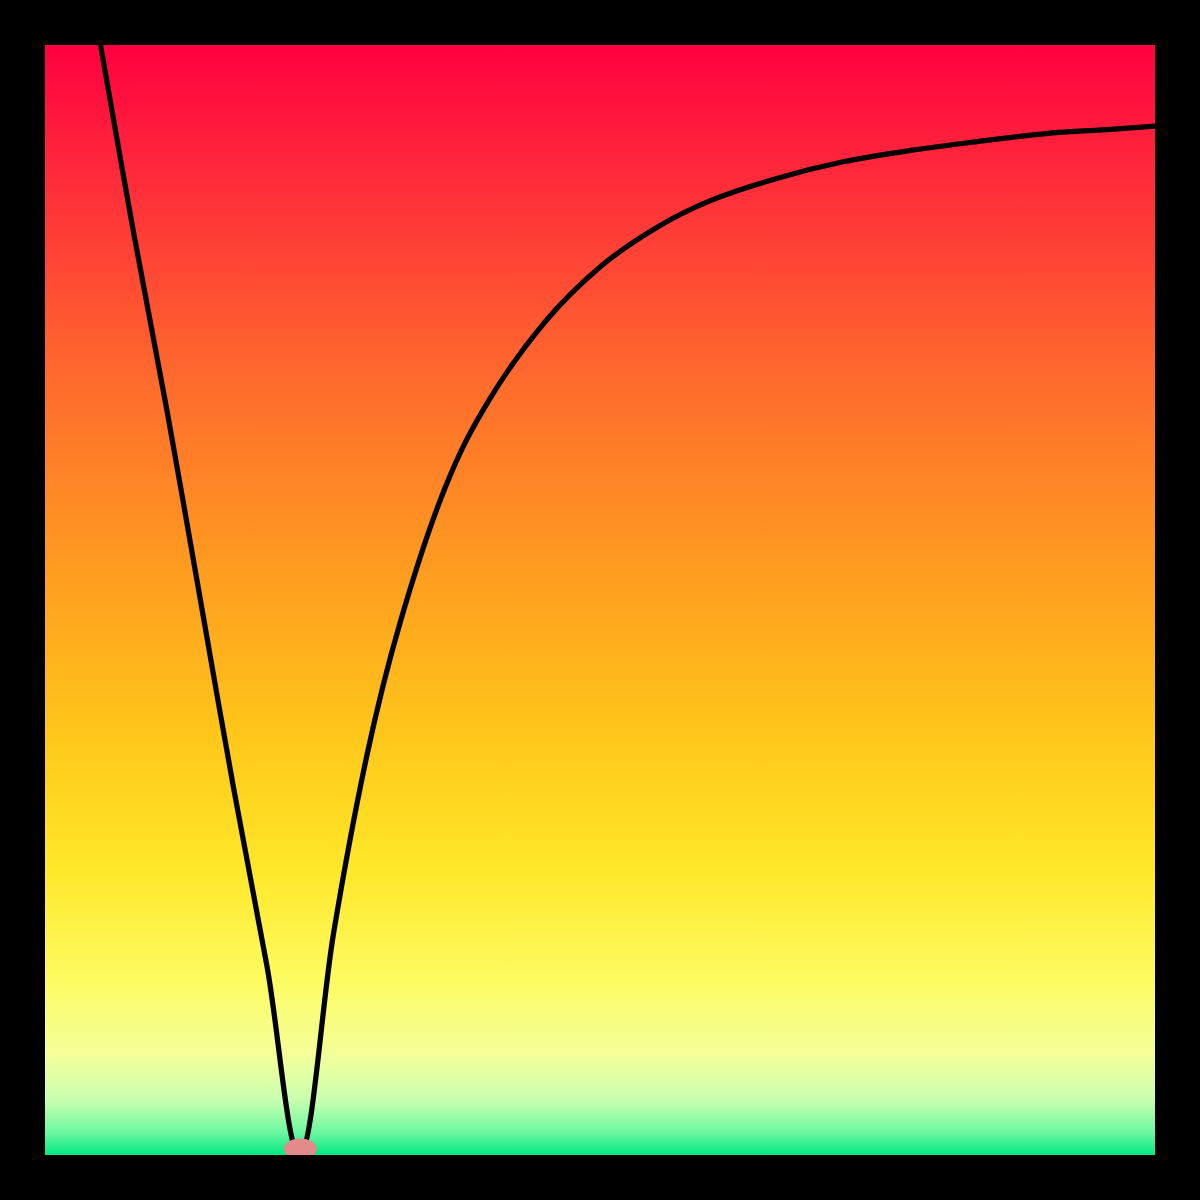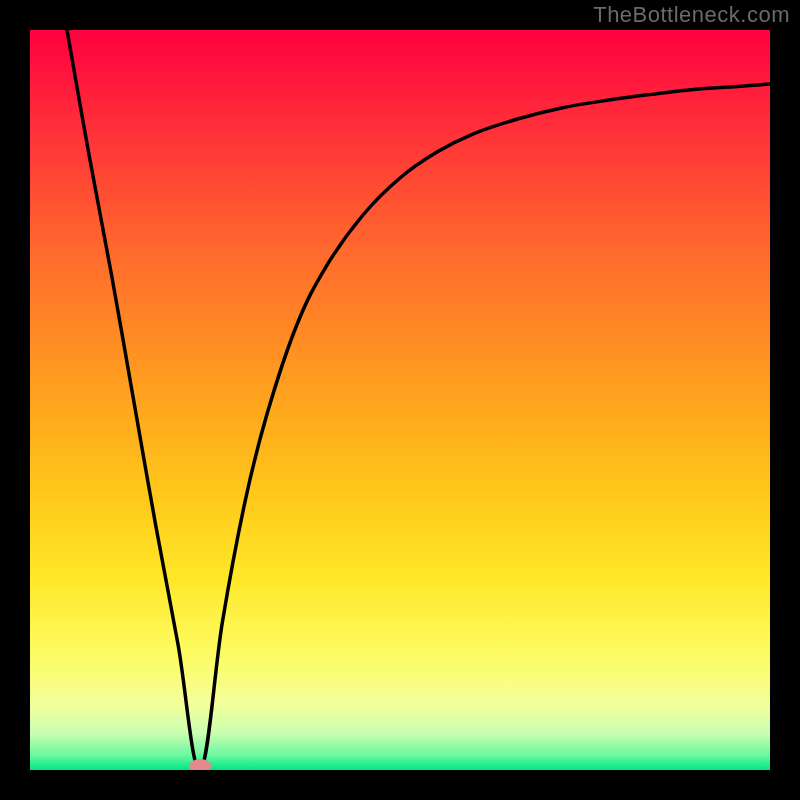--- a/index.html
+++ b/index.html
@@ -48,21 +48,20 @@
   }
   .marker {
     fill: #e58a8a;
     stroke: none;
   }
 </style>
 </head>
 <body>
 <div class="frame">
 
-  <div class="watermark">TheBottleneck.com</div>
 
   <div class="plot-area">
     <svg class="plot-svg" viewBox="0 0 740 740" preserveAspectRatio="none">
       <defs>
         <linearGradient id="bg-grad" x1="0" y1="0" x2="0" y2="1">
           <stop id="g0" offset="0%" stop-color="#ff0040"></stop>
           <stop id="g1" offset="12%" stop-color="#ff2b3a"></stop>
           <stop id="g2" offset="30%" stop-color="#ff6a2d"></stop>
           <stop id="g3" offset="48%" stop-color="#ff9e1f"></stop>
           <stop id="g4" offset="62%" stop-color="#ffc61a"></stop>

